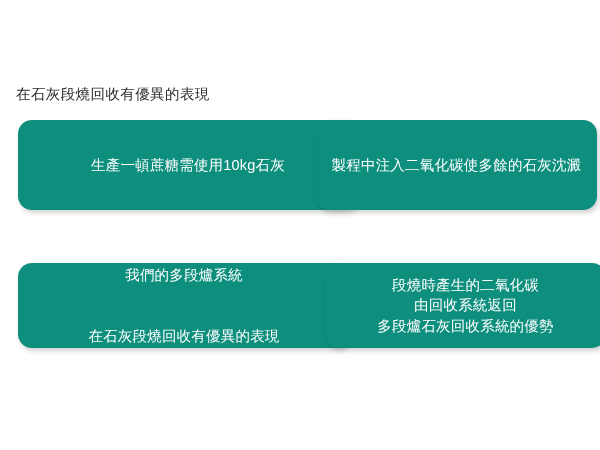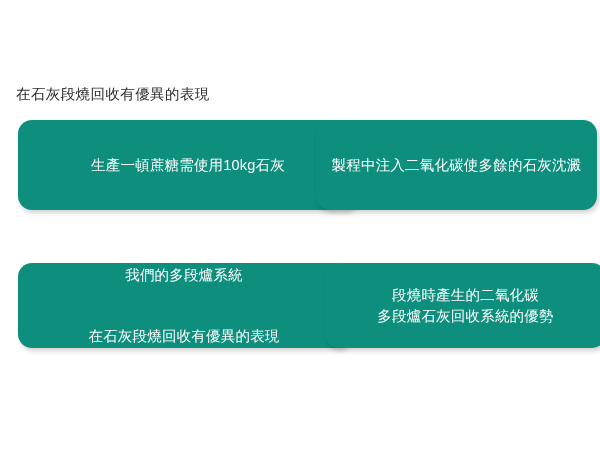--- a/index.html
+++ b/index.html
@@ -121,16 +121,17 @@
   </div>
 
 
   <div class="card" id="card-msf-performance">
     <span class="card-line">我們的多段爐系統</span>
     <span class="card-line">在石灰段燒回收有優異的表現</span>
   </div>
 
   <div class="card" id="card-co2-return">
     <span class="card-line">段燒時產生的二氧化碳</span>
+    <span class="card-line">由回收系統返回</span>
     <span class="card-line">多段爐石灰回收系統的優勢</span>
   </div>
 
 </div>
 
 </body></html>

